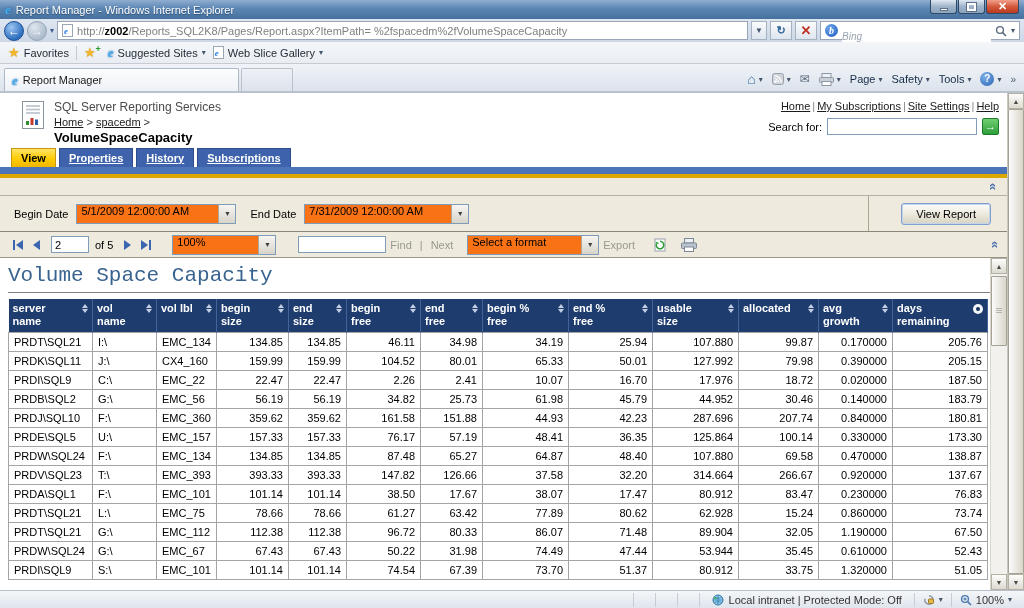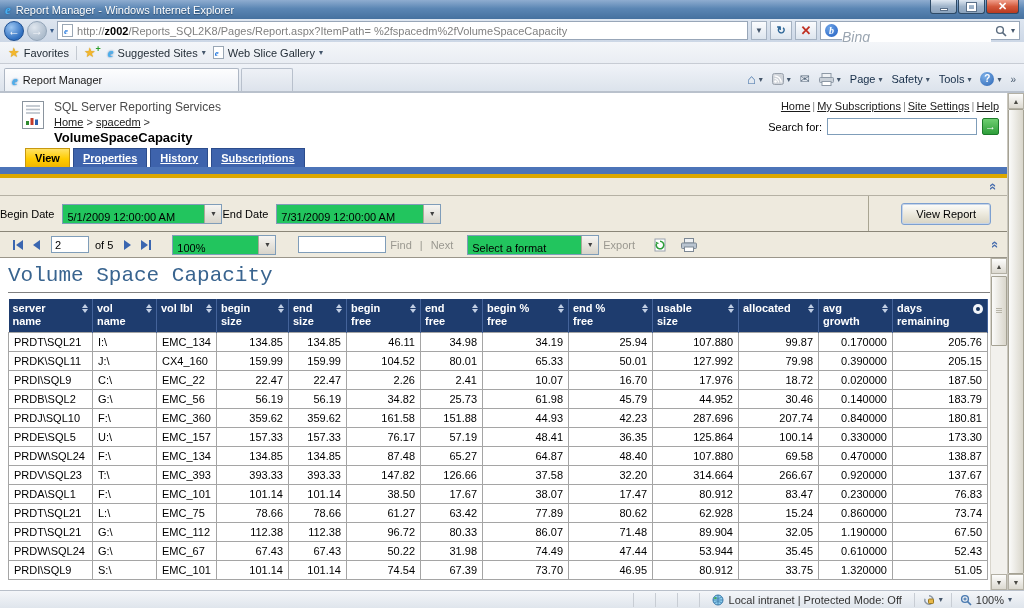--- a/index.html
+++ b/index.html
@@ -26,21 +26,21 @@
   .page-ico { width: 11px; height: 13px; background: #fff; border: 1px solid #9aa7b5; position: relative; flex: 0 0 11px; }
   .page-ico i { font: italic bold 9px/1 "Liberation Serif", serif; color: #2a7de1; position: absolute; left: 1px; top: 2px; }
   .url { font-size: 11px; color: #808080; white-space: nowrap; }
   .url b { color: #000; font-weight: bold; }
   .abtn { width: 22px; height: 19px; border: 1px solid #a5b2c2; background: linear-gradient(#fbfcfe, #dde5ee); display: flex; align-items: center; justify-content: center; font-size: 11px; cursor: pointer; }
   .abtn.ddown { width: 16px; font-size: 8px; color: #44566b; }
   .abtn.refresh { color: #2a6496; font-weight: bold; }
   .abtn.stop { color: #c03022; font-weight: bold; font-size: 13px; }
   .searchbox { width: 200px; height: 19px; background: #fff; border: 1px solid #98a6b8; display: flex; align-items: center; padding: 0 4px; gap: 4px; }
   .b-logo { width: 13px; height: 13px; border-radius: 50%; background: radial-gradient(circle at 35% 30%, #6fa6e8, #1f5bbf); color: #fff; font: italic bold 10px/13px "Liberation Serif", serif; text-align: center; flex: 0 0 13px; }
-  .searchbox input { flex: 1; border: none; outline: none; font-size: 14px; min-width: 10px; margin-top: 12px; }
+  .searchbox input { flex: 1; border: none; outline: none; font-size: 10px; min-width: 10px; margin-top: 12px; }
   .searchbox input::placeholder { font-style: italic; color: #9aa5b1; }
   .mag { flex: 0 0 12px; }
 
   
   .favbar { height: 22px; flex: 0 0 22px; background: linear-gradient(#f4f6f9, #e9edf3); border-bottom: 1px solid #c7ccd4; display: flex; align-items: center; padding: 0 8px; gap: 7px; font-size: 11px; color: #1f2933; }
   .star { color: #f3b72e; font-size: 13px; text-shadow: 0 0 1px #b5830f; }
   .vsep { width: 1px; height: 14px; background: #c3c9d1; }
   .fav-item { display: flex; align-items: center; gap: 4px; cursor: pointer; }
   .dd-glyph { font-size: 8px; color: #44566b; }
   .plus { color: #2ca02c; font-weight: bold; font-size: 9px; margin-left: -4px; margin-top: -7px; }
@@ -67,34 +67,34 @@
   .crumb a { color: #1a1a1a; text-decoration: underline; cursor: pointer; }
   .report-name { font-size: 13px; font-weight: bold; color: #000; }
   .ssrs-right { margin-left: auto; text-align: right; font-size: 11px; }
   .nav-links { margin-bottom: 6px; }
   .nav-links a { color: #1a1a1a; text-decoration: underline; cursor: pointer; }
   .nav-links a:not(:first-child)::before { content: " | "; color: #888; text-decoration: none; display: inline-block; padding: 0 2px; }
   .search-row { display: flex; align-items: center; justify-content: flex-end; gap: 5px; }
   .search-row input { width: 150px; height: 17px; border: 1px solid #7f9db9; font-size: 11px; padding: 0 3px; }
   .go-btn { width: 17px; height: 17px; background: linear-gradient(#6fcf71, #2e9e3a); border: 1px solid #1d7a2a; border-radius: 2px; color: #fff; font-size: 11px; font-weight: bold; line-height: 15px; text-align: center; cursor: pointer; }
 
-  .tabs-strip { flex: 0 0 19px; display: flex; align-items: flex-start; gap: 3px; padding-left: 25px; }
+  .tabs-strip { flex: 0 0 19px; display: flex; align-items: flex-start; gap: 3px; padding-left: 11px; }
   .rtab { font-size: 11px; font-weight: bold; padding: 3px 9px 3px; cursor: pointer; }
   .rtab.blue { background: #3e63ac; color: #fff; text-decoration: underline; border: 1px solid #2c4c8c; border-bottom: none; }
   .rtab.active { background: linear-gradient(#ffe264, #ffcc00 55%, #f2b600); color: #000; border: 1px solid #c79810; border-bottom: none; }
   .blue-bar { flex: 0 0 7px; background: #4c74b8; }
   .gold-bar { flex: 0 0 4px; background: #dca800; }
 
   .collapse-row { flex: 0 0 18px; background: #eeeade; border-bottom: 1px solid #b5b1a4; display: flex; align-items: center; justify-content: flex-end; padding-right: 10px; }
   .chevron-up { display: inline-block; transform: rotate(90deg); color: #4a6fae; font-size: 13px; font-weight: bold; cursor: pointer; }
 
   .params-row { flex: 0 0 36px; background: #eeeade; border-bottom: 1px solid #8a8678; display: flex; align-items: center; font-size: 11px; color: #000; position: relative; }
-  .param-label { margin-right: 8px; }
+  .param-label { margin-left: 14px; margin-right: 8px; }
   .param-label.second { }
-  .win-select { background: #22c55e; border: 1px solid #7f9db9; height: 20px; display: flex; align-items: flex-end; font-size: 11px; cursor: pointer; }
+  .win-select { background: #f97316; border: 1px solid #7f9db9; height: 20px; display: flex; align-items: flex-start; font-size: 11px; cursor: pointer; }
   .win-select .sel-text { padding: 0 6px 0 4px; white-space: nowrap; flex: 1; }
   .dd-btn { width: 17px; height: 18px; background: linear-gradient(#f6f5f2, #d8d4ca); border-left: 1px solid #aca899; display: flex; align-items: center; justify-content: center; font-size: 7px; color: #404040; }
   .param-divider { position: absolute; left: 868px; top: 0; bottom: 0; width: 1px; background: #a9a592; }
   .view-report { position: absolute; right: 16px; top: 7px; height: 22px; padding: 0 14px; font-size: 11px; color: #000; background: linear-gradient(#fdfdfb, #ece9dd 50%, #d8d4c4); border: 1px solid #7da0d0; border-radius: 3px; box-shadow: 0 0 0 1px #c6d4e8 inset; cursor: pointer; font-family: "Liberation Sans", sans-serif; }
 
   .viewer-toolbar { flex: 0 0 26px; background: #eeeade; border-bottom: 1px solid #9a968a; display: flex; align-items: center; padding: 0 8px; font-size: 11px; color: #000; }
   .pgbtn { display: flex; align-items: center; gap: 1px; padding: 2px 5px; cursor: pointer; }
   .tri-l { width: 0; height: 0; border-top: 5px solid transparent; border-bottom: 5px solid transparent; border-right: 7px solid #3a66b0; }
   .tri-r { width: 0; height: 0; border-top: 5px solid transparent; border-bottom: 5px solid transparent; border-left: 7px solid #3a66b0; }
   .vbar { width: 2px; height: 10px; background: #3a66b0; }
@@ -698,21 +698,21 @@
             </tr>
             <tr>
               <td>PRDI\SQL9</td>
               <td>S:\</td>
               <td>EMC_101</td>
               <td class="num">101.14</td>
               <td class="num">101.14</td>
               <td class="num">74.54</td>
               <td class="num">67.39</td>
               <td class="num">73.70</td>
-              <td class="num">46.95</td>
+              <td class="num">51.37</td>
               <td class="num">80.912</td>
               <td class="num">33.75</td>
               <td class="num">1.320000</td>
               <td class="num">51.05</td>
             </tr>
           </tbody>
       </table>
       <div class="scrollbar sb-report">
         <span class="sb-arrow">▲</span>
         <span class="sb-track">

